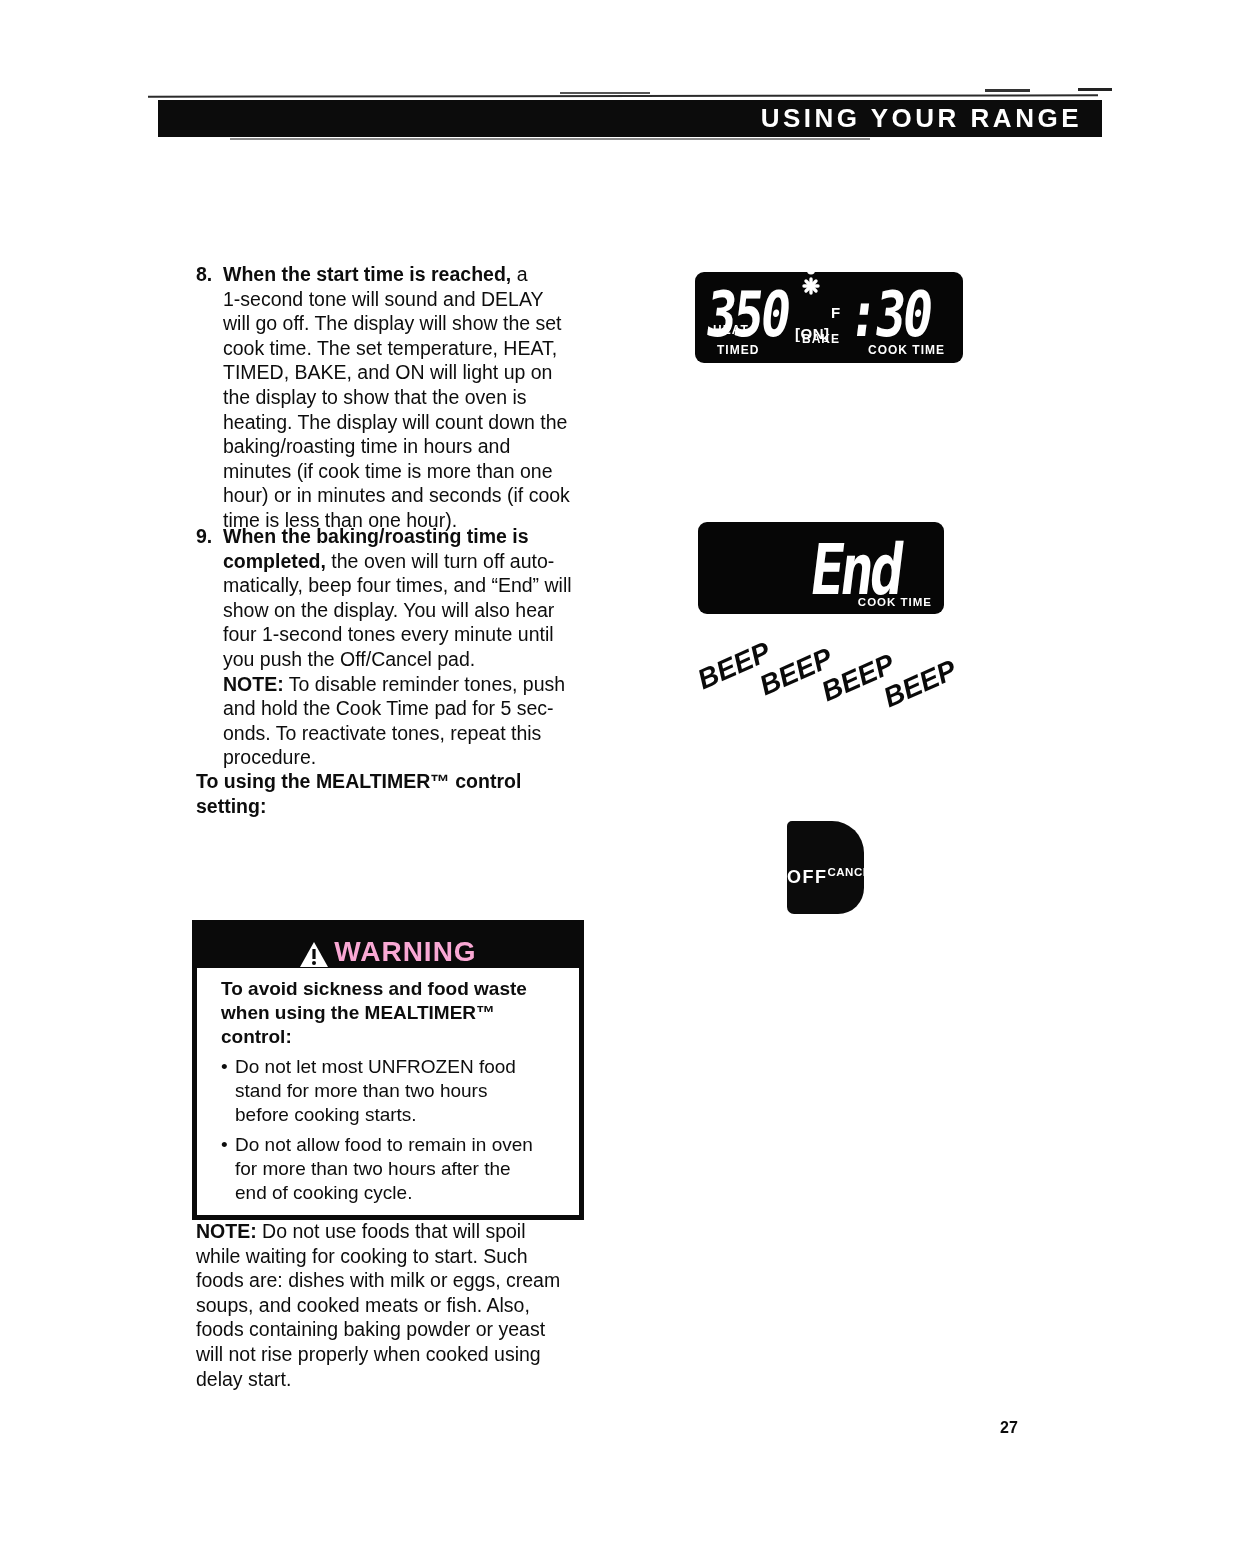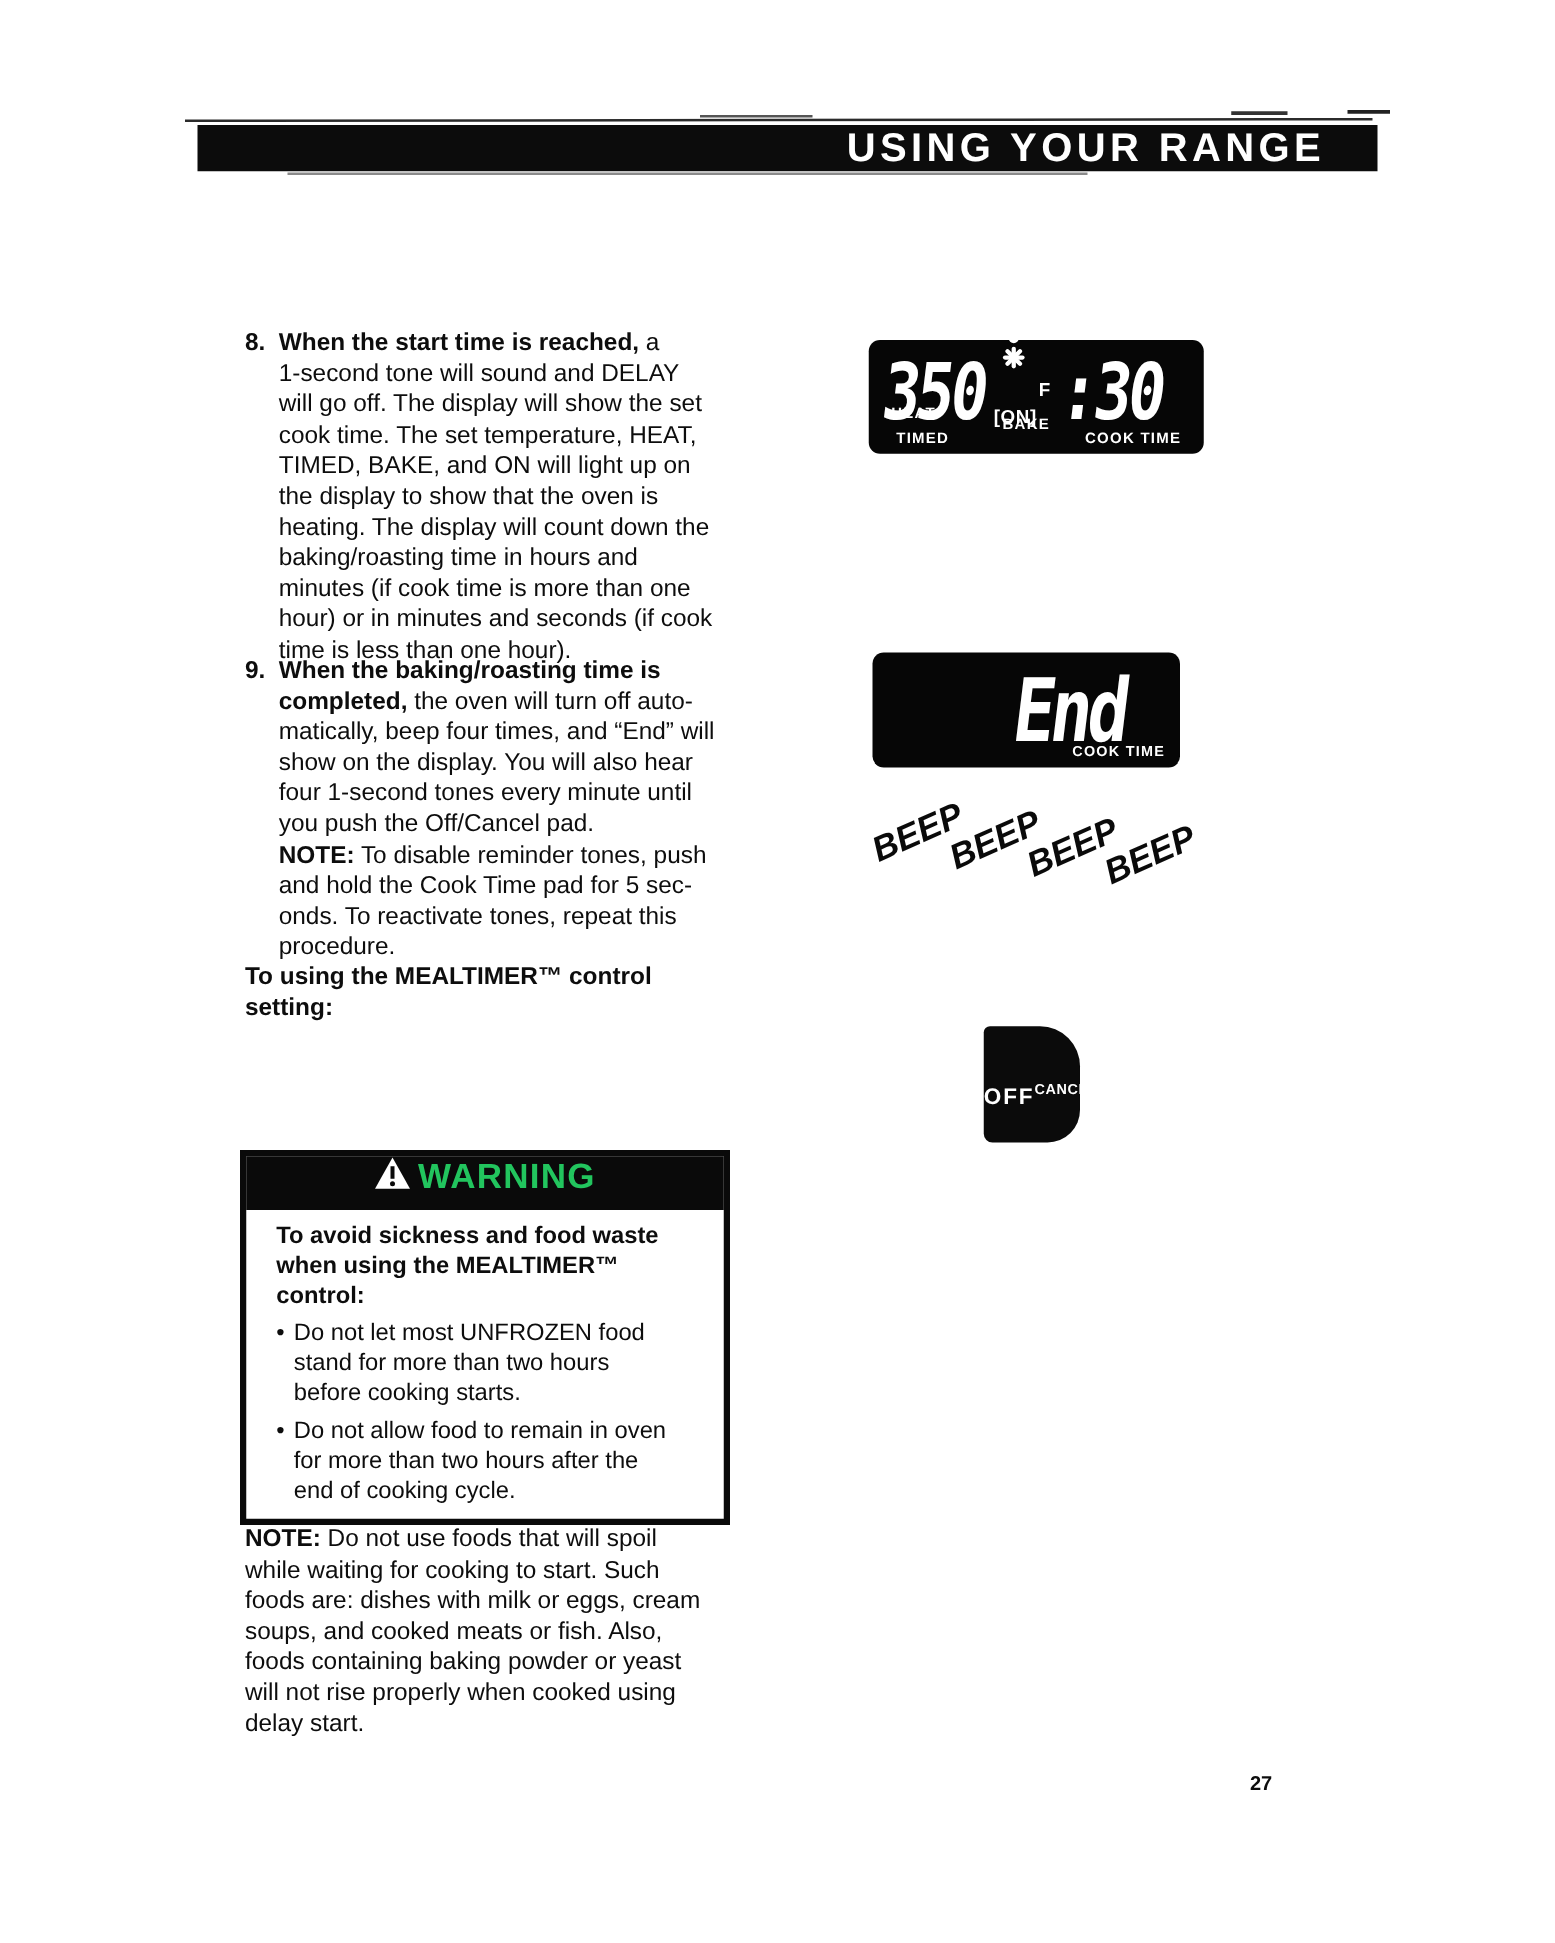--- a/index.html
+++ b/index.html
@@ -8,22 +8,22 @@
     font-family:"Liberation Sans", sans-serif; color:#0d0d0d; overflow:hidden;
   }
   .artifact { position:absolute; }
 
   
   .header-bar {
     position:absolute; left:158px; top:100px; width:944px; height:37px;
     background:#0c0c0c; color:#ffffff; text-align:right;
   }
   .header-title {
-    display:block; font-size:32px; font-weight:bold; letter-spacing:3.5px;
-    line-height:37px; padding-right:42px; white-space:nowrap;
+    display:block; font-size:26px; font-weight:bold; letter-spacing:3.5px;
+    line-height:37px; padding-right:20px; white-space:nowrap;
   }
 
   
   .textblock { position:absolute; font-size:19.5px; line-height:24.6px; }
   .pl { white-space:pre-line; }
   .b { font-weight:bold; }
   .step { padding-left:27px; }
   .num { position:absolute; left:0; top:0; font-weight:bold; }
   .bullet { position:relative; padding-left:15px; }
   .bullet::before { content:"•"; position:absolute; left:0; top:0; }
@@ -59,22 +59,22 @@
   .off-label { margin-top:19px; font-size:18px; font-weight:bold; letter-spacing:1.5px; }
   .off-underline { width:46px; height:3px; background:#ffffff; margin-top:2px; }
   .cancel-label { margin-top:8px; font-size:11.5px; font-weight:bold; letter-spacing:0.5px; }
 
   
   .warning-box {
     position:absolute; left:192px; top:920px; width:392px;
     border:5px solid #0a0a0a; box-sizing:border-box; background:#ffffff;
   }
   .warning-header {
-    background:#0a0a0a; height:43px; color:#22c55e;
-    display:flex; align-items:flex-start; justify-content:center; gap:5px;
+    background:#0a0a0a; height:43px; color:#f9a8d4;
+    display:flex; align-items:flex-end; justify-content:center; gap:5px;
   }
   .warning-title { font-size:28px; font-weight:bold; letter-spacing:1px; }
   .warning-body { padding:9px 12px 10px 24px; font-size:19px; line-height:24px; }
   .warning-intro { font-weight:bold; }
   .warning-bullet { position:relative; padding-left:14px; margin-top:6px; }
   .warning-bullet::before { content:"•"; position:absolute; left:0; top:0; }
 
   .page-number { position:absolute; left:1000px; top:1419px; font-size:16px; font-weight:bold; }
 </style>
 </head>

